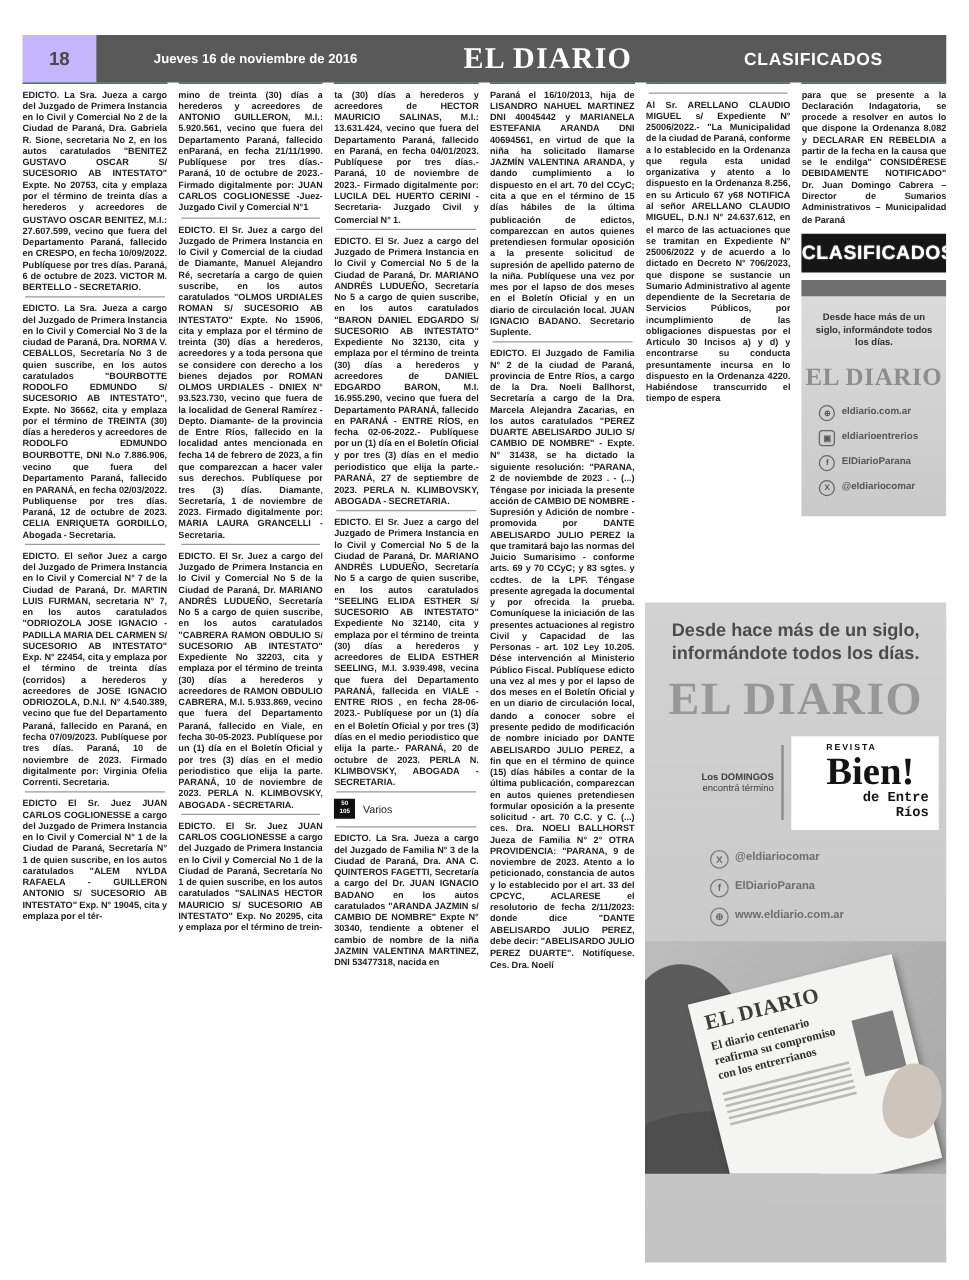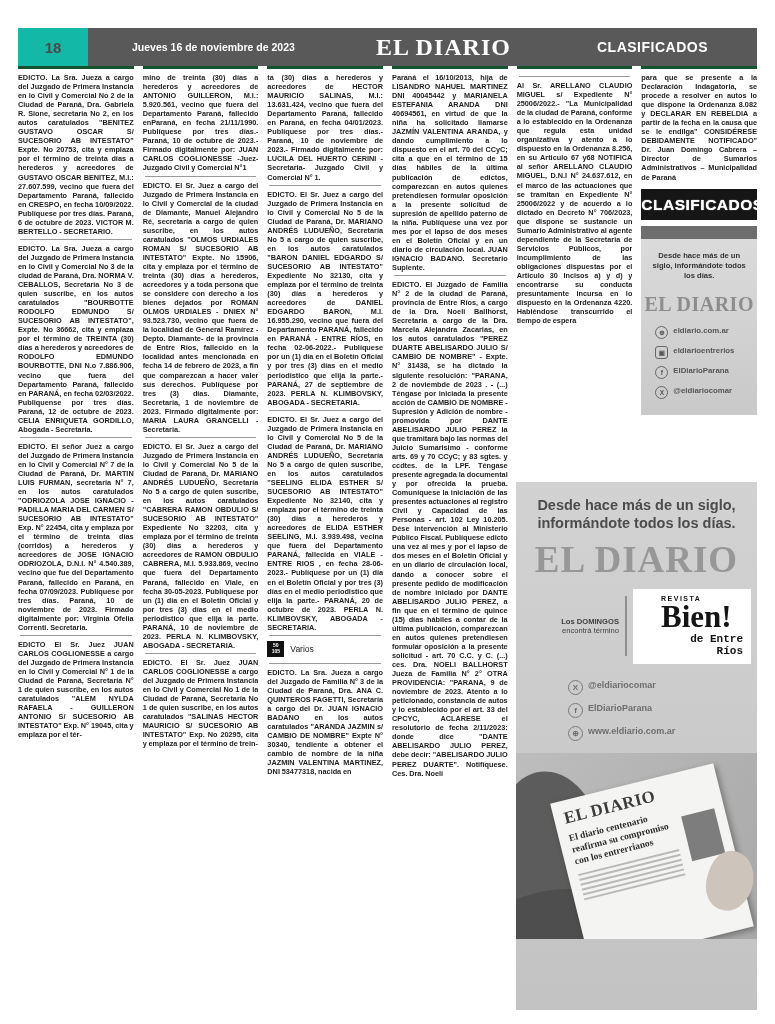--- a/index.html
+++ b/index.html
@@ -2,30 +2,30 @@
 <html><head>
 <meta charset="utf-8">
 <style>
   html,body{margin:0;padding:0;}
   body{
     width:775px;height:1024px;position:relative;background:#ffffff;
     font-family:"Liberation Sans",sans-serif;overflow:hidden;
   }
   
   .masthead-bar{position:absolute;top:28px;left:18px;right:18px;height:38px;display:flex;}
-  .page-num-box{width:70px;background:#14b8a6;display:flex;align-items:center;justify-content:center;
+  .page-num-box{width:59px;background:#c4b5fd;display:flex;align-items:center;justify-content:center;
     font-size:15px;font-weight:bold;color:#4a4a4a;}
   .header-dark{flex:1;background:#595959;display:flex;align-items:center;color:#fff;}
   .header-date{flex:1.2;text-align:center;font-size:10.5px;font-weight:bold;}
   .header-logo{flex:1;text-align:center;font-family:"Liberation Serif",serif;font-weight:900;
     font-size:24px;letter-spacing:1px;}
   .header-section{flex:1;text-align:center;font-size:14px;font-weight:bold;letter-spacing:.5px;}
   
   .cols{position:absolute;top:66px;left:18px;right:18px;height:950px;display:flex;gap:9px;}
-  .col{flex:1;border-top:3px solid #14532d;padding-top:4px;overflow:hidden;}
+  .col{flex:1;border-top:1px solid #14532d;padding-top:4px;overflow:hidden;}
   .col p.edicto{
     margin:0 0 3px 0;font-size:7.3px;line-height:1.24;font-weight:bold;color:#1d1d1d;
     text-align:justify;word-spacing:-0.2px;
   }
   .rule{border-top:1px solid #9a9a9a;margin:3px 2px 4px 2px;height:0;}
   .marker-row{display:flex;align-items:center;gap:6px;margin:5px 0 6px 0;}
   .marker-badge{background:#111;color:#fff;width:17px;height:16px;display:flex;flex-direction:column;
     align-items:center;justify-content:center;font-size:5px;font-weight:bold;line-height:1.1;}
   .marker-label{font-size:8.5px;font-weight:normal;color:#222;}
   
@@ -78,21 +78,21 @@
   .paper-thumb{position:absolute;right:10px;top:44px;width:34px;height:46px;background:#7d7d7d;}
   .hand{position:absolute;right:4px;bottom:28px;width:46px;height:60px;background:#cdc4bc;
     border-radius:45% 55% 50% 50%;transform:rotate(18deg);}
 </style>
 </head>
 <body>
 
 <div class="masthead-bar">
   <div class="page-num-box">18</div>
   <div class="header-dark">
-    <div class="header-date">Jueves 16 de noviembre de 2023</div>
+    <div class="header-date">Jueves 16 de noviembre de 2016</div>
     <div class="header-logo">EL DIARIO</div>
     <div class="header-section">CLASIFICADOS</div>
   </div>
 </div>
 
 <div class="cols" id="cols">
     <div class="col">
       <p class="edicto">EDICTO. La Sra. Jueza a cargo del Juzgado de Primera Instancia en lo Civil y Comercial No 2 de la Ciudad de Paraná, Dra. Gabriela R. Sione, secretaria No 2, en los autos caratulados "BENITEZ GUSTAVO OSCAR S/ SUCESORIO AB INTESTATO" Expte. No 20753, cita y emplaza por el término de treinta días a herederos y acreedores de GUSTAVO OSCAR BENITEZ, M.I.: 27.607.599, vecino que fuera del Departamento Paraná, fallecido en CRESPO, en fecha 10/09/2022. Publíquese por tres días. Paraná, 6 de octubre de 2023. VICTOR M. BERTELLO - SECRETARIO.</p>
       <div class="rule"></div>
       <p class="edicto">EDICTO. La Sra. Jueza a cargo del Juzgado de Primera Instancia en lo Civil y Comercial No 3 de la ciudad de Paraná, Dra. NORMA V. CEBALLOS, Secretaría No 3 de quien suscribe, en los autos caratulados "BOURBOTTE RODOLFO EDMUNDO S/ SUCESORIO AB INTESTATO", Expte. No 36662, cita y emplaza por el término de TREINTA (30) días a herederos y acreedores de RODOLFO EDMUNDO BOURBOTTE, DNI N.o 7.886.906, vecino que fuera del Departamento Paraná, fallecido en PARANÁ, en fecha 02/03/2022. Publiquense por tres días. Paraná, 12 de octubre de 2023. CELIA ENRIQUETA GORDILLO, Abogada - Secretaria.</p>

